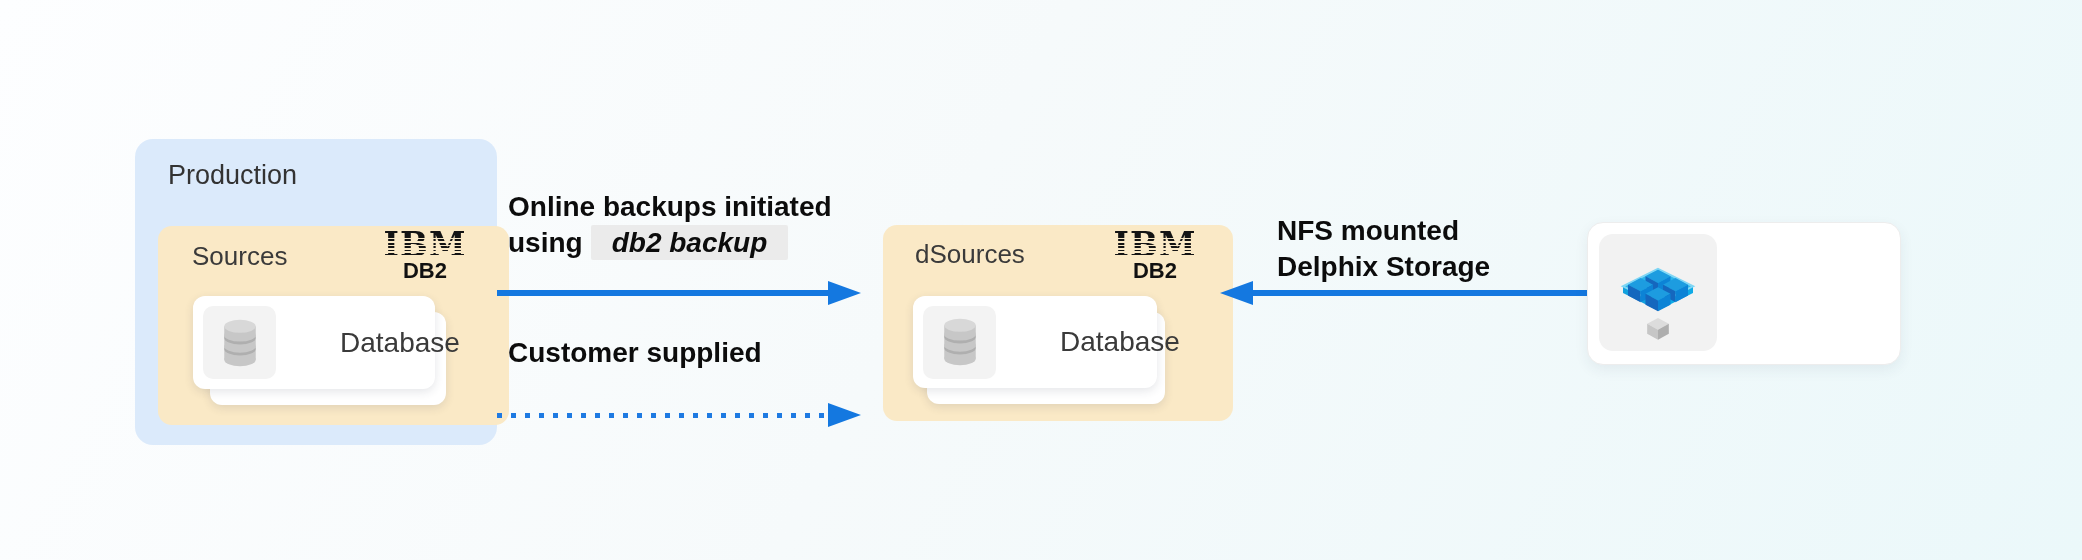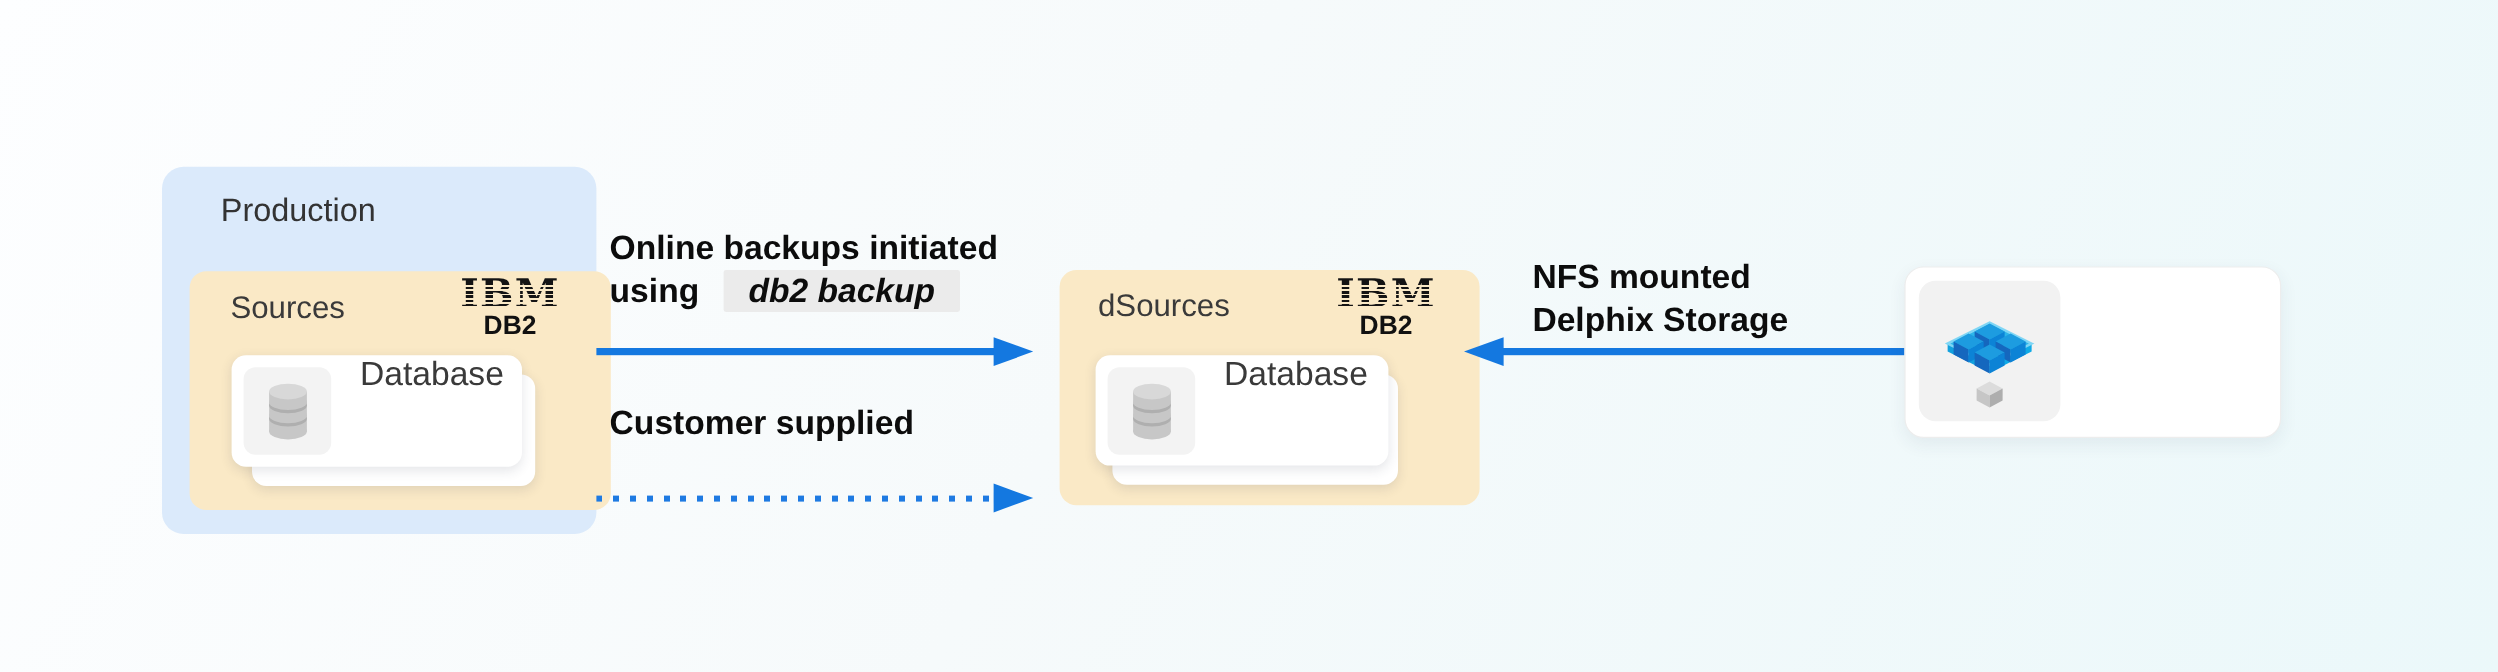--- a/index.html
+++ b/index.html
@@ -5,44 +5,44 @@
   html,body{margin:0;padding:0;}
   body{font-family:"Liberation Sans",sans-serif;}
   #stage{
     position:relative;width:2082px;height:560px;overflow:hidden;
     background:linear-gradient(118deg,#fdfeff 0%,#f6fafb 45%,#ebf8fa 100%);
   }
   .abs{position:absolute;}
 
   
   .prod-box{left:135px;top:139px;width:362px;height:306px;background:#dbeafb;border-radius:18px;}
-  .prod-title{left:33px;top:21px;font-size:27px;color:#333;margin-left:16px;}
+  .prod-title{left:33px;top:21px;font-size:27px;color:#333;}
   .group-box{background:#fae9c6;border-radius:14px;padding-left:35px;}
   .src-box{left:23px;top:87px;width:316px;height:199px;}
   .dsrc-box{left:883px;top:225px;width:315px;height:196px;}
   .group-label{font-size:26px;color:#3a3a3a;}
 
   
   .ibm-logo{width:88px;text-align:center;}
   .ibm-word{position:relative;display:block;font-family:"DejaVu Serif",serif;font-weight:700;
     font-size:33px;line-height:31px;letter-spacing:1px;color:#141414;}
   .ibm-stripes{position:absolute;left:-1px;right:-1px;top:7px;height:21px;pointer-events:none;
     background:repeating-linear-gradient(to bottom,transparent 0 1.8px,#fae9c6 1.8px 3.4px);}
   .ibm-sub{font-weight:bold;font-size:22px;line-height:22px;color:#111;margin-top:0;}
 
   
   .db-card{background:#fff;border-radius:12px;box-shadow:0 3px 10px rgba(40,50,70,.12);}
-  .db-card-front{display:flex;}
+  .db-card-front{display:flex;align-items:center;gap:40px;}
   .db-tile{width:73px;height:73px;margin:10px;background:#f3f3f3;border-radius:10px;
     display:flex;align-items:center;justify-content:center;flex:0 0 auto;}
   .db-label{font-size:28px;color:#3a3a3a;margin-left:14px;}
 
   
   .flow-label{font-weight:bold;font-size:28px;line-height:36px;color:#0c0c0c;white-space:nowrap;}
-  .cmd{font-style:italic;background:#ebebeb;padding:2px 21px;border-radius:2px;margin-left:20px;}
+  .cmd{font-style:italic;background:#ebebeb;padding:2px 21px;border-radius:2px;margin-left:8px;}
   .arrow-line{height:6px;background:#1478e0;}
   .arrow-line-dotted{height:5px;
     background:repeating-linear-gradient(90deg,#1e7ae2 0 5px,transparent 5px 14px);}
   .head-right{width:0;height:0;border-top:12px solid transparent;border-bottom:12px solid transparent;
     border-left:33px solid #1478e0;}
   .head-left{width:0;height:0;border-top:12px solid transparent;border-bottom:12px solid transparent;
     border-right:33px solid #1478e0;}
 
   
   .engine-box{left:1587px;top:222px;width:312px;height:141px;background:#fff;

